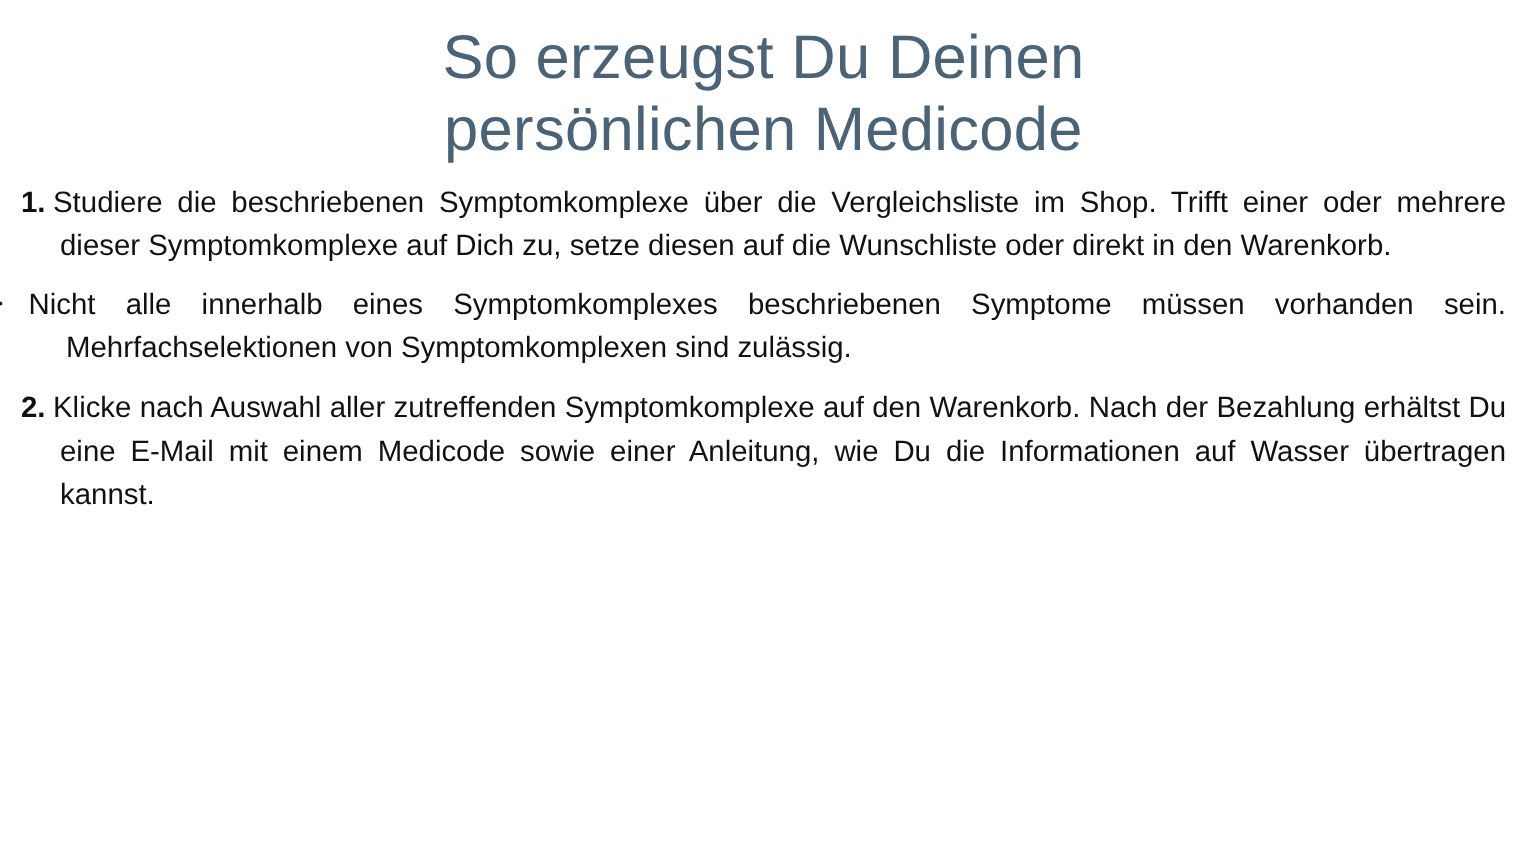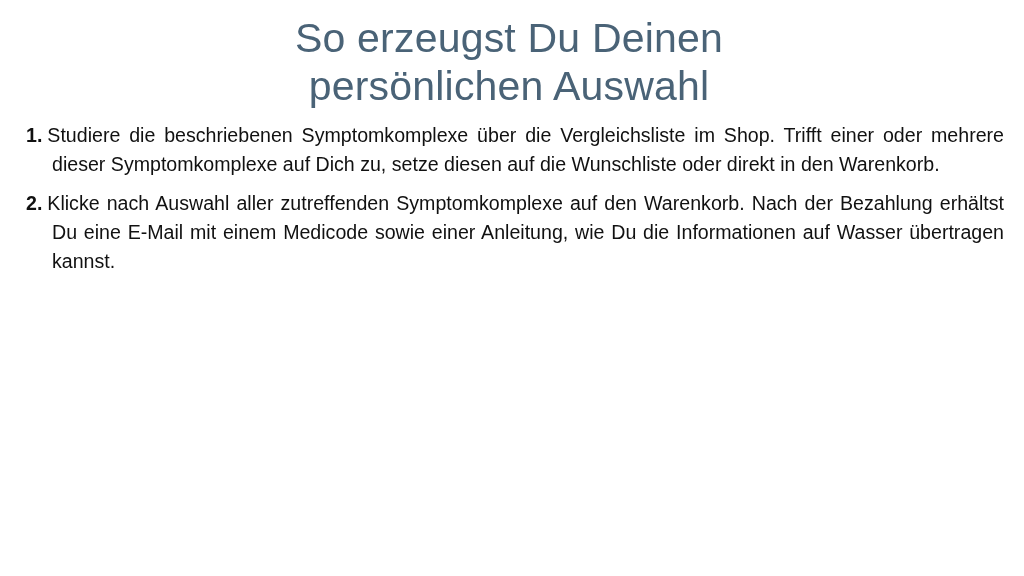--- a/index.html
+++ b/index.html
@@ -32,21 +32,21 @@
   }
   .title-line {
     display: block;
   }
   .body-block {
     font-size: 19.6px;
     line-height: 1.47;
     color: #111111;
   }
   .para {
-    margin: 0 0 11px 12px;
+    margin: 0 0 11px 0;
     text-align: justify;
     text-justify: inter-word;
   }
   .para.last {
     margin-bottom: 0;
   }
   .numbered {
     padding-left: 26px;
     text-indent: -26px;
   }
@@ -74,29 +74,32 @@
     width: 5px;
   }
 </style>
 </head>
 <body>
 
 <div class="slide">
 
   <div class="title">
     <span class="title-line">So erzeugst Du Deinen</span>
-    <span class="title-line">persönlichen Auswahl</span>
+    <span class="title-line">persönlichen Medicode</span>
   </div>
 
   <div class="body-block">
 
     <p class="para numbered">
       <span class="marker">1.</span><span class="gap-small"></span><span>Studiere die beschriebenen Symptomkomplexe über die Vergleichsliste im Shop. Trifft einer oder mehrere dieser Symptomkomplexe auf Dich zu, setze diesen auf die Wunschliste oder direkt in den Warenkorb.</span>
     </p>
 
+    <p class="para arrow-item">
+      <span class="arrow-glyph">≫</span><span class="gap-small"></span><span>Nicht alle innerhalb eines Symptomkomplexes beschriebenen Symptome müssen vorhanden sein. Mehrfachselektionen von Symptomkomplexen sind zulässig.</span>
+    </p>
 
 
     <p class="para numbered">
       <span class="marker">2.</span><span class="gap-small"></span><span>Klicke nach Auswahl aller zutreffenden Symptomkomplexe auf den Warenkorb. Nach der Bezahlung erhältst Du eine E-Mail mit einem Medicode sowie einer Anleitung, wie Du die Informationen auf Wasser übertragen kannst.</span>
     </p>
 
 
   </div>
 </div>
 

